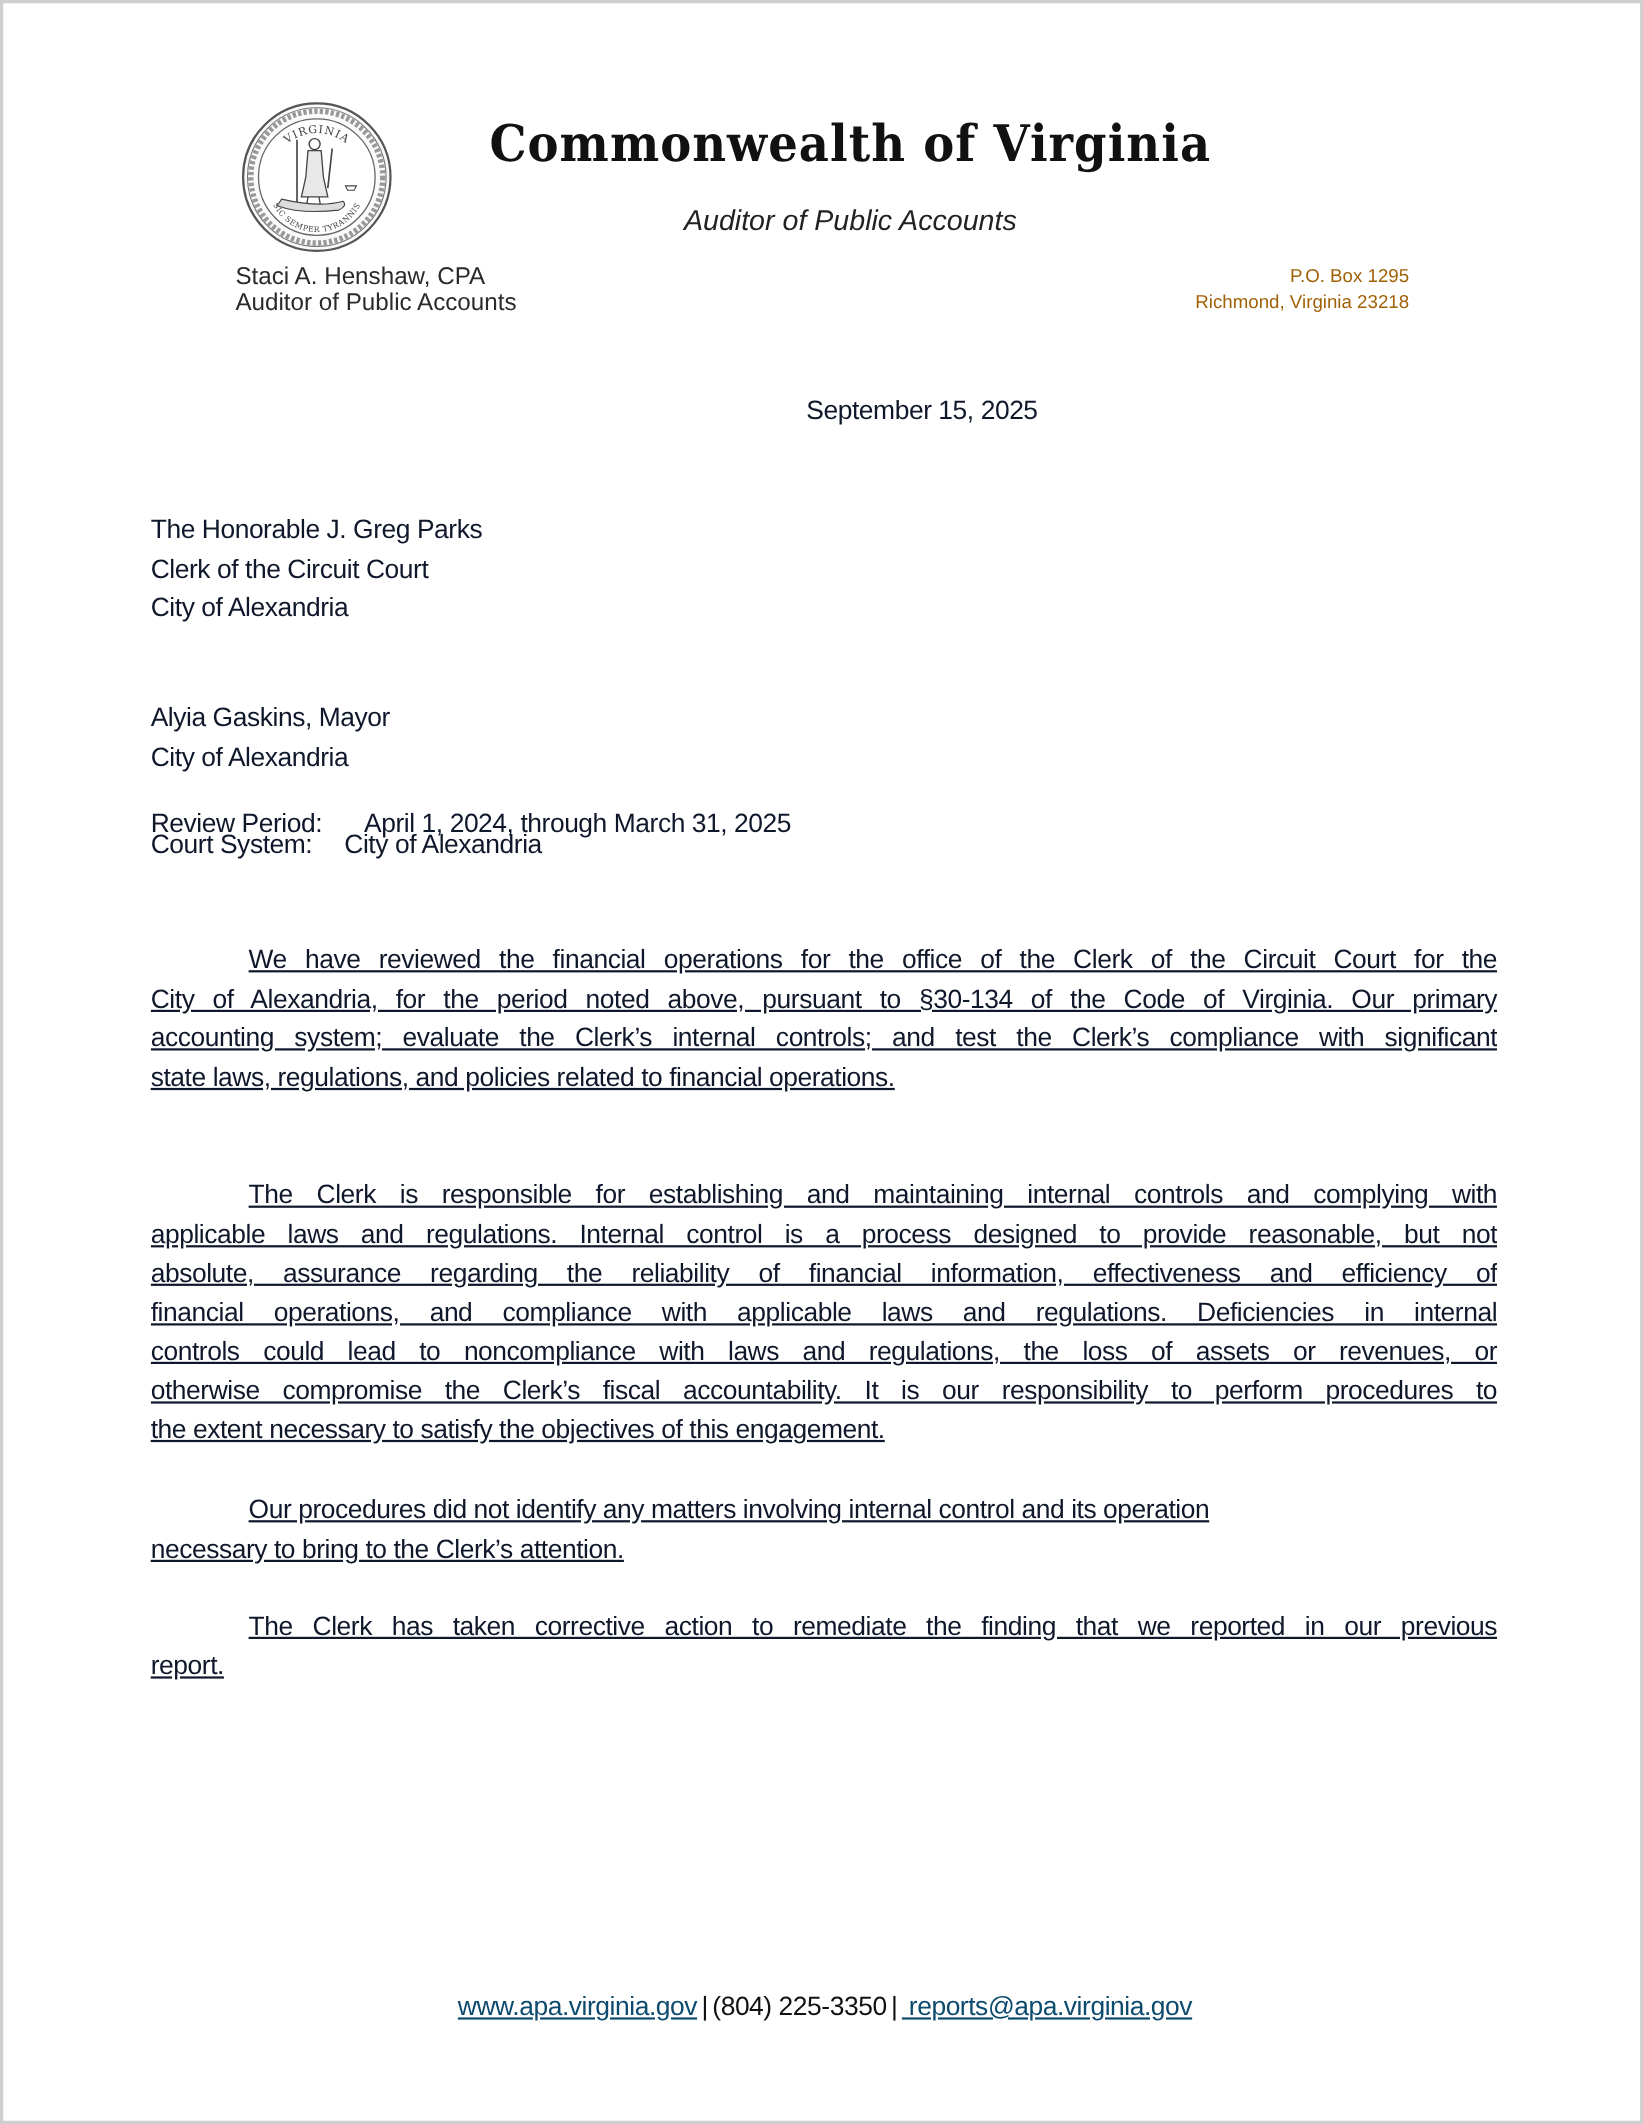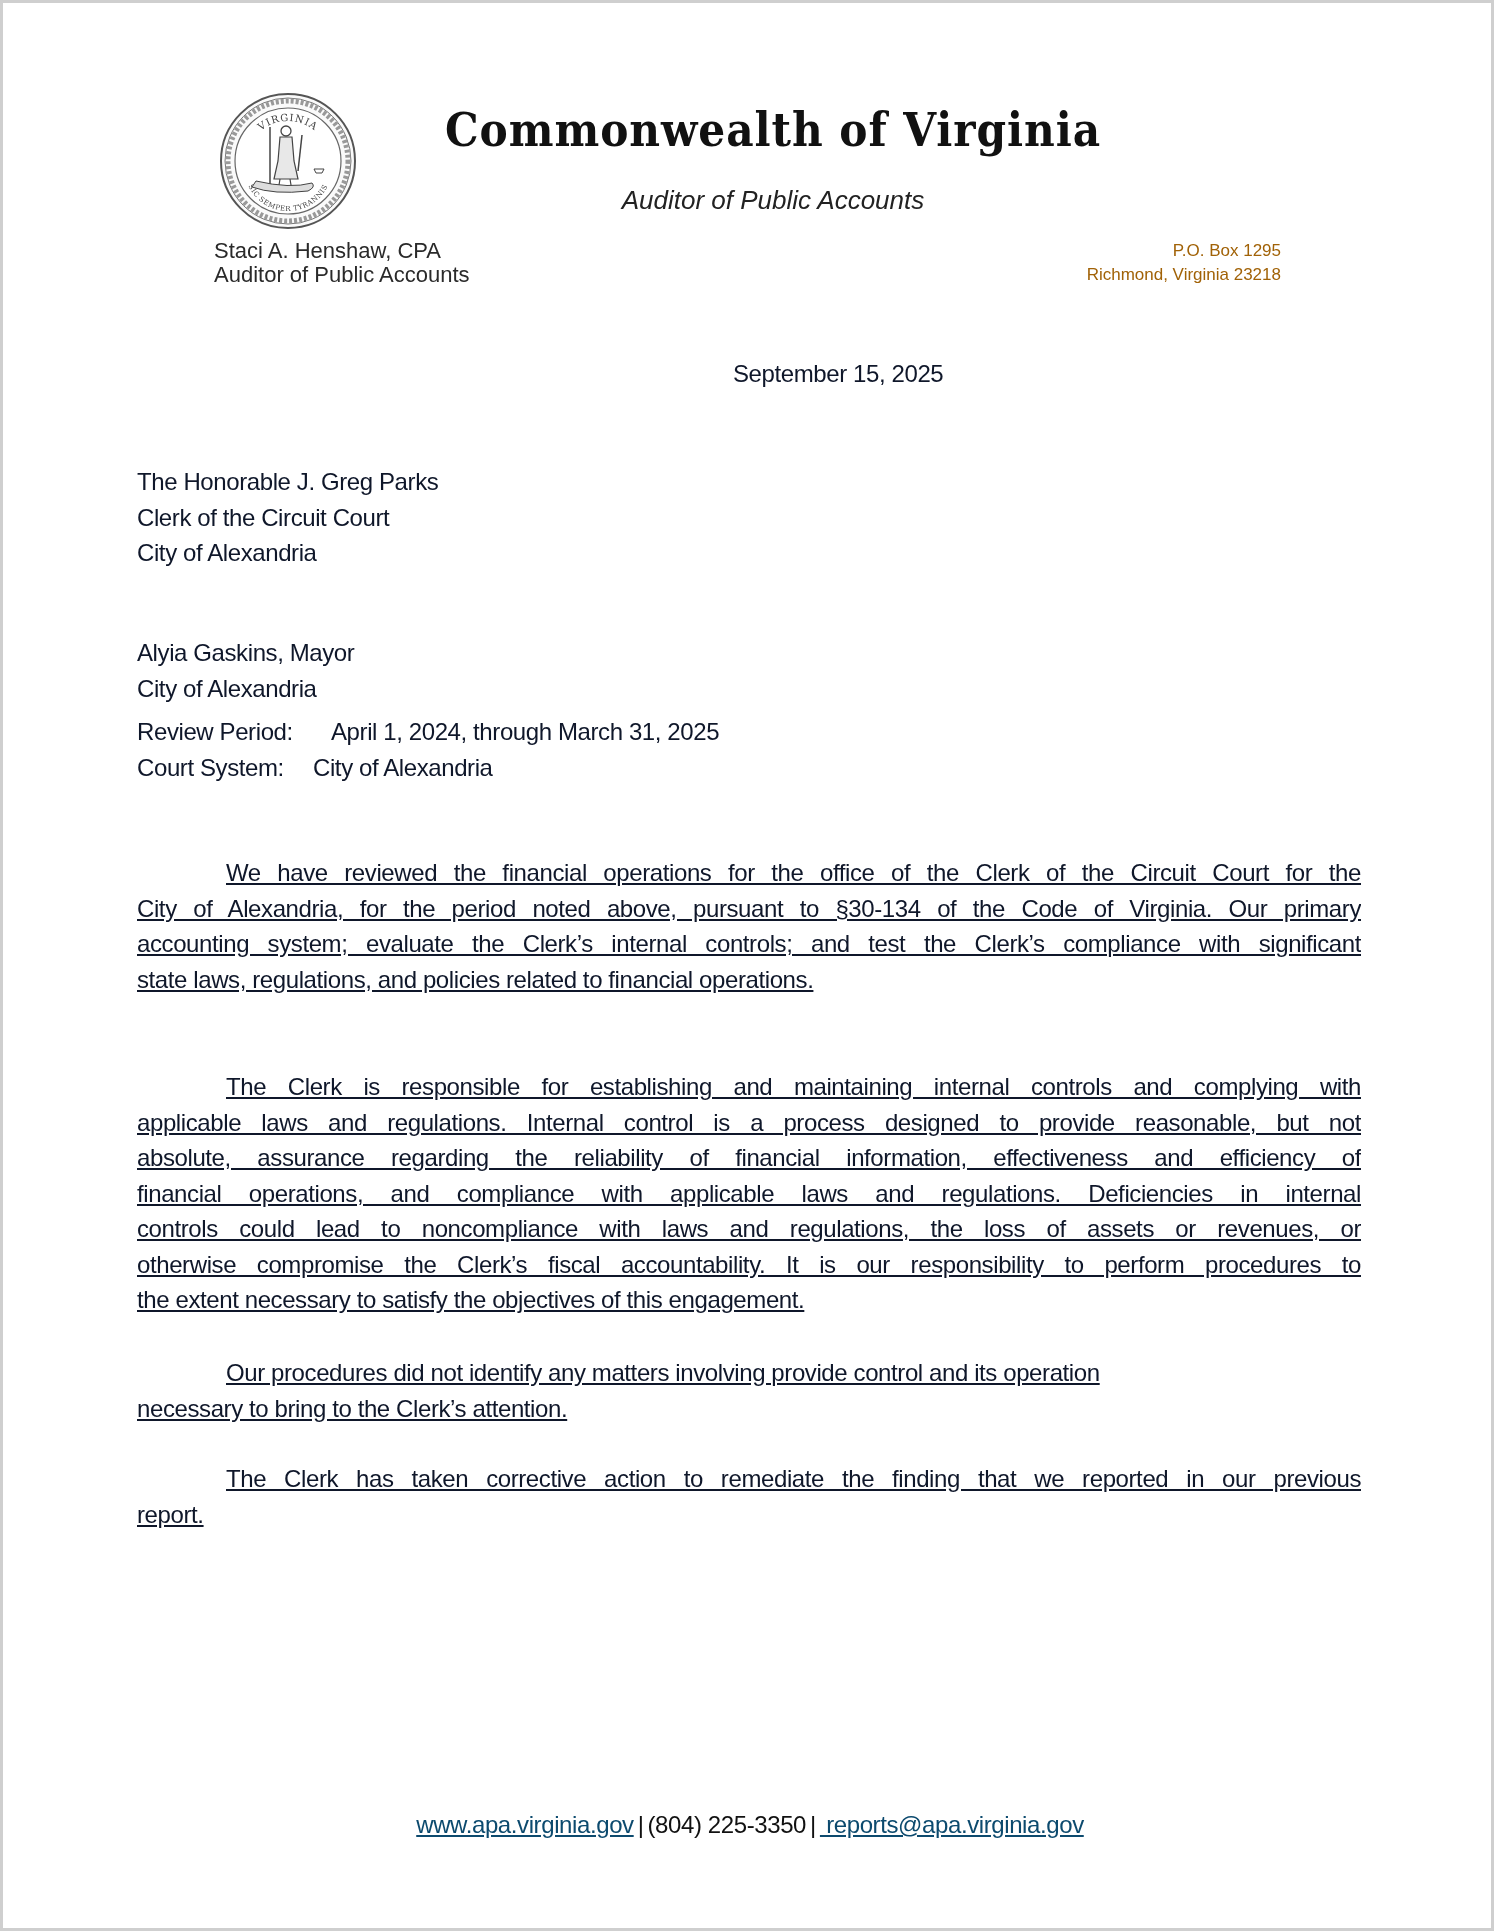--- a/index.html
+++ b/index.html
@@ -103,21 +103,21 @@
     height: 35.5px;
     white-space: nowrap;
   }
   .just {
     text-align: justify;
     text-align-last: justify;
     white-space: normal;
     overflow: hidden;
   }
   .indent { padding-left: 89px; box-sizing: border-box; }
-  .rp-label { display: inline-block; width: 194px; }
+  .rp-label { display: inline-block; width: 194px; margin-top: 17px; }
   .cs-label { display: inline-block; width: 176px; }
 
   
   .footer {
     position: absolute;
     left: 0;
     width: 1494px;
     top: 1808px;
     text-align: center;
     font-size: 24px;
@@ -210,21 +210,21 @@
     <span class="line just indent">The Clerk is responsible for establishing and maintaining internal controls and complying with</span>
     <span class="line just">applicable laws and regulations.  Internal control is a process designed to provide reasonable, but not</span>
     <span class="line just">absolute, assurance regarding the reliability of financial information, effectiveness and efficiency of</span>
     <span class="line just">financial operations, and compliance with applicable laws and regulations.  Deficiencies in internal</span>
     <span class="line just">controls could lead to noncompliance with laws and regulations, the loss of assets or revenues, or</span>
     <span class="line just">otherwise compromise the Clerk’s fiscal accountability.  It is our responsibility to perform procedures to</span>
     <span class="line">the extent necessary to satisfy the objectives of this engagement.</span>
   </div>
 
   <div class="para txt" style="top:1352px;">
-    <span class="line indent" style="padding-left:89px;">Our procedures did not identify any matters involving provide control and its operation</span>
+    <span class="line indent" style="padding-left:89px;">Our procedures did not identify any matters involving internal control and its operation</span>
     <span class="line">necessary to bring to the Clerk’s attention.</span>
   </div>
 
   <div class="para txt" style="top:1458px;">
     <span class="line just indent">The Clerk has taken corrective action to remediate the finding that we reported in our previous</span>
     <span class="line">report.</span>
   </div>
 
   <div class="footer">
     <a>www.apa.virginia.gov</a><span class="sep">|</span><span>(804) 225-3350</span><span class="sep">|</span><a style="white-space:pre;"> reports@apa.virginia.gov</a>

